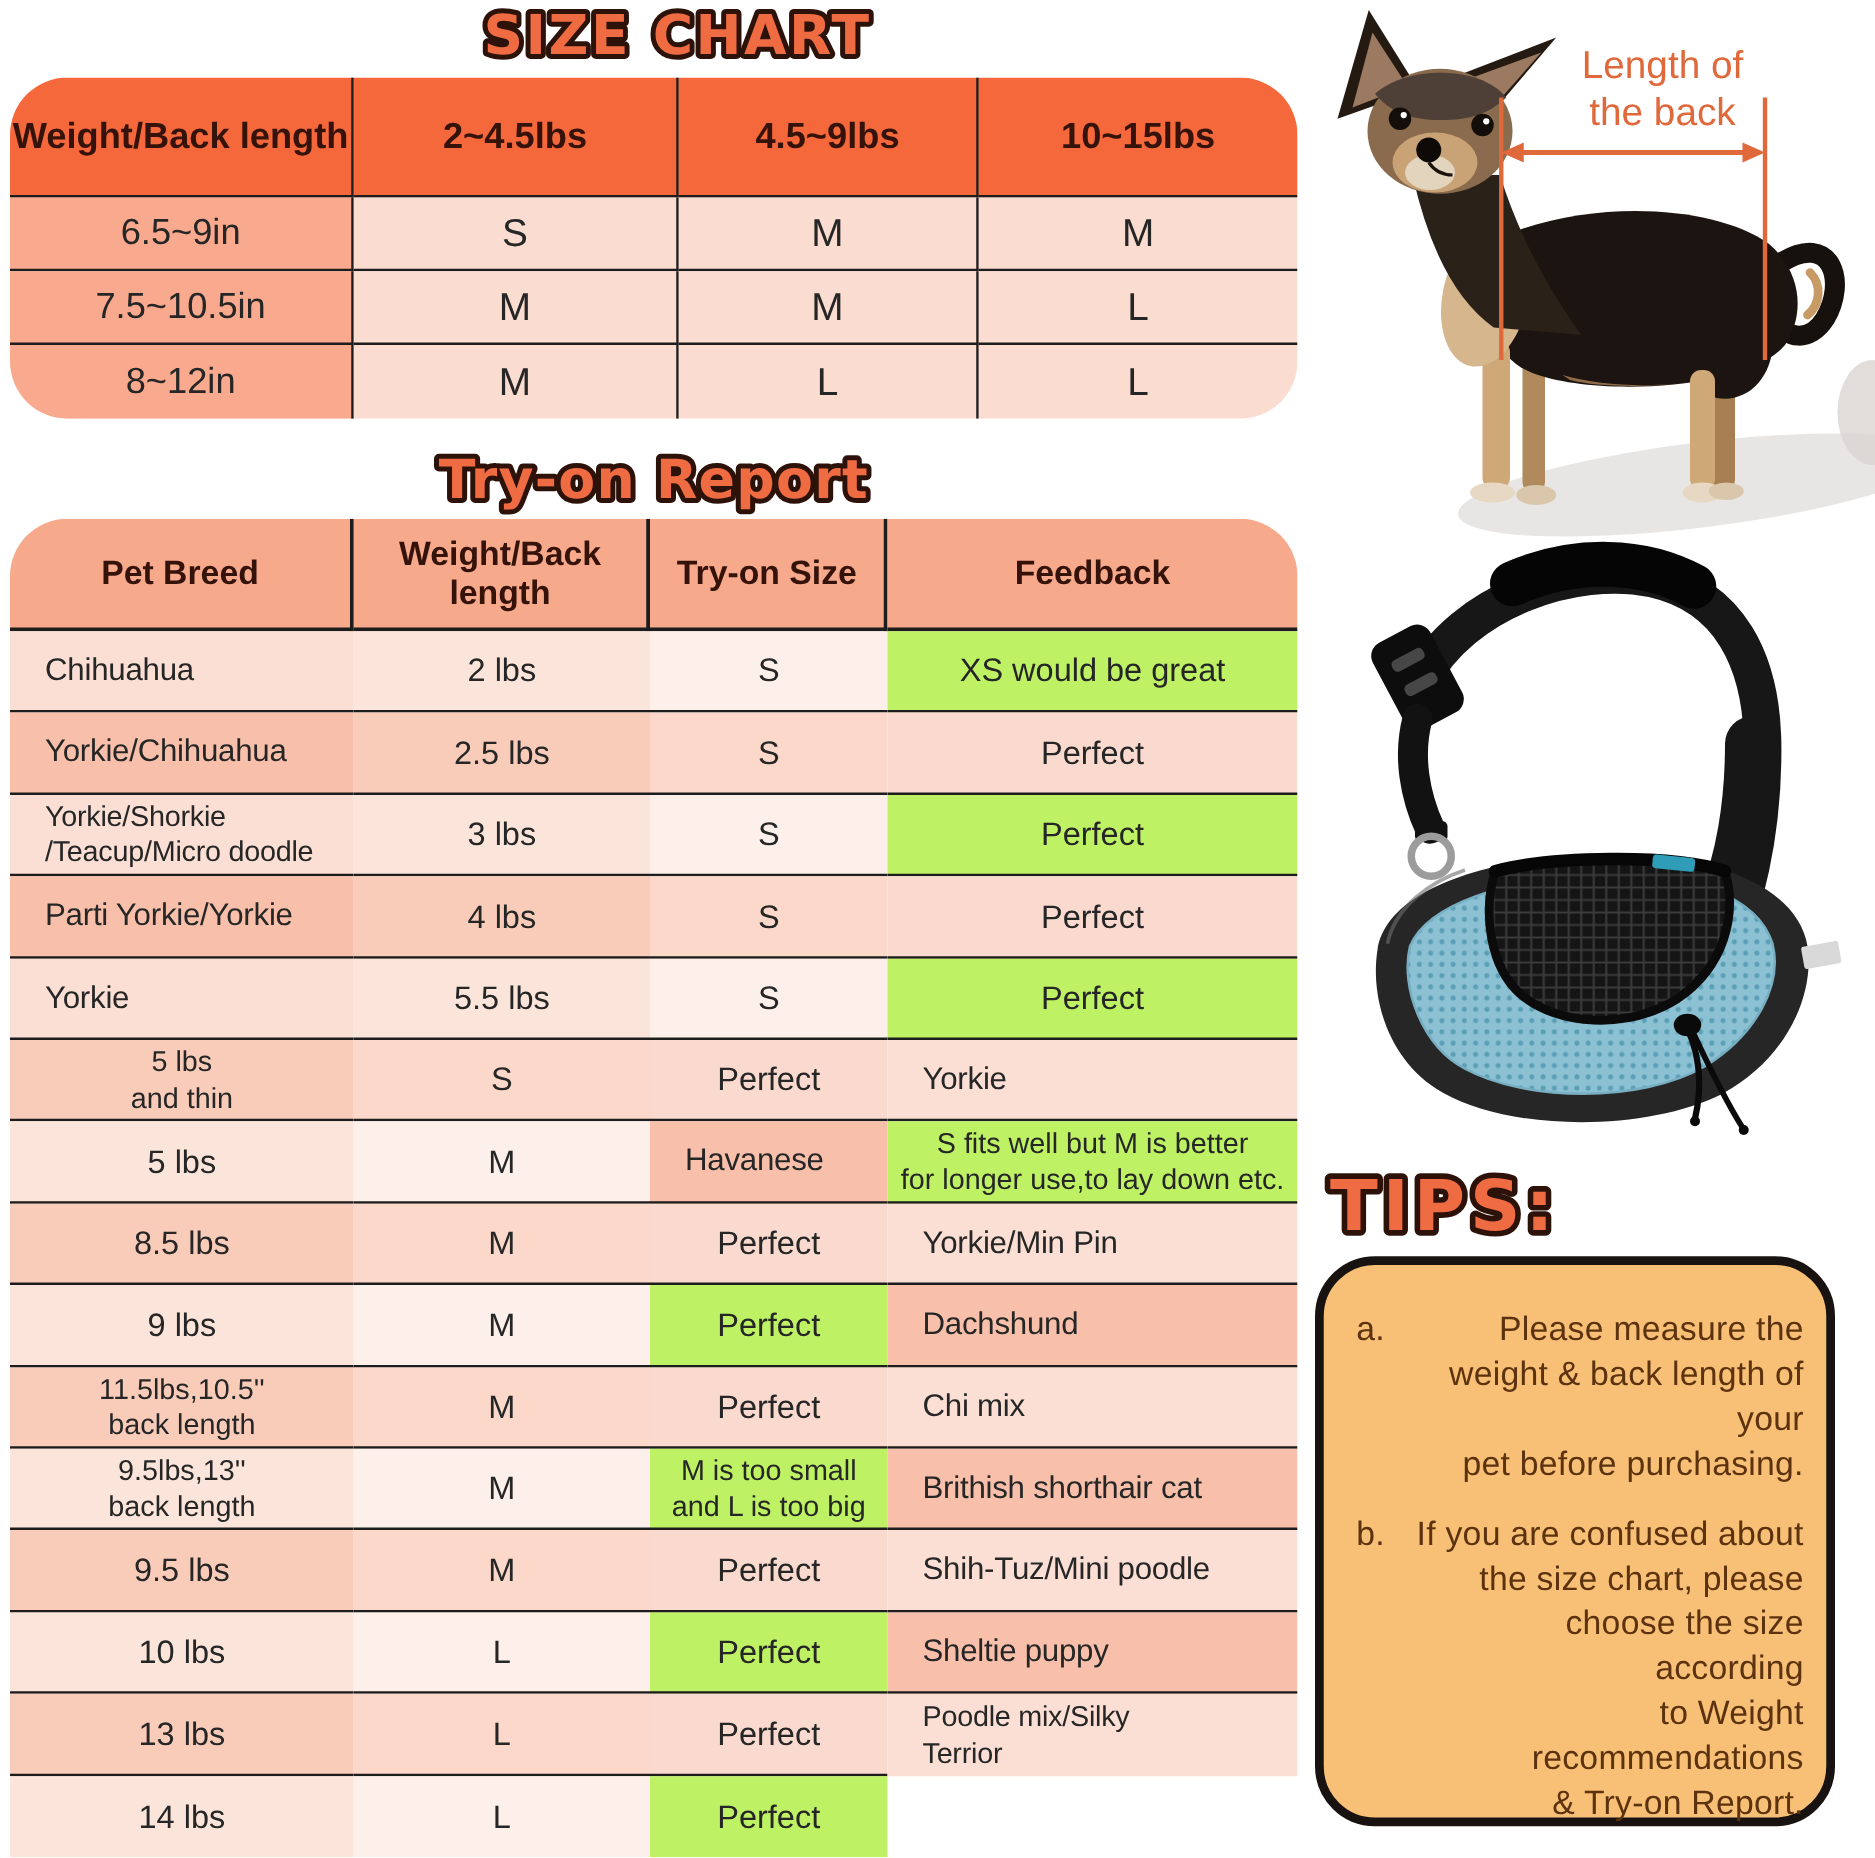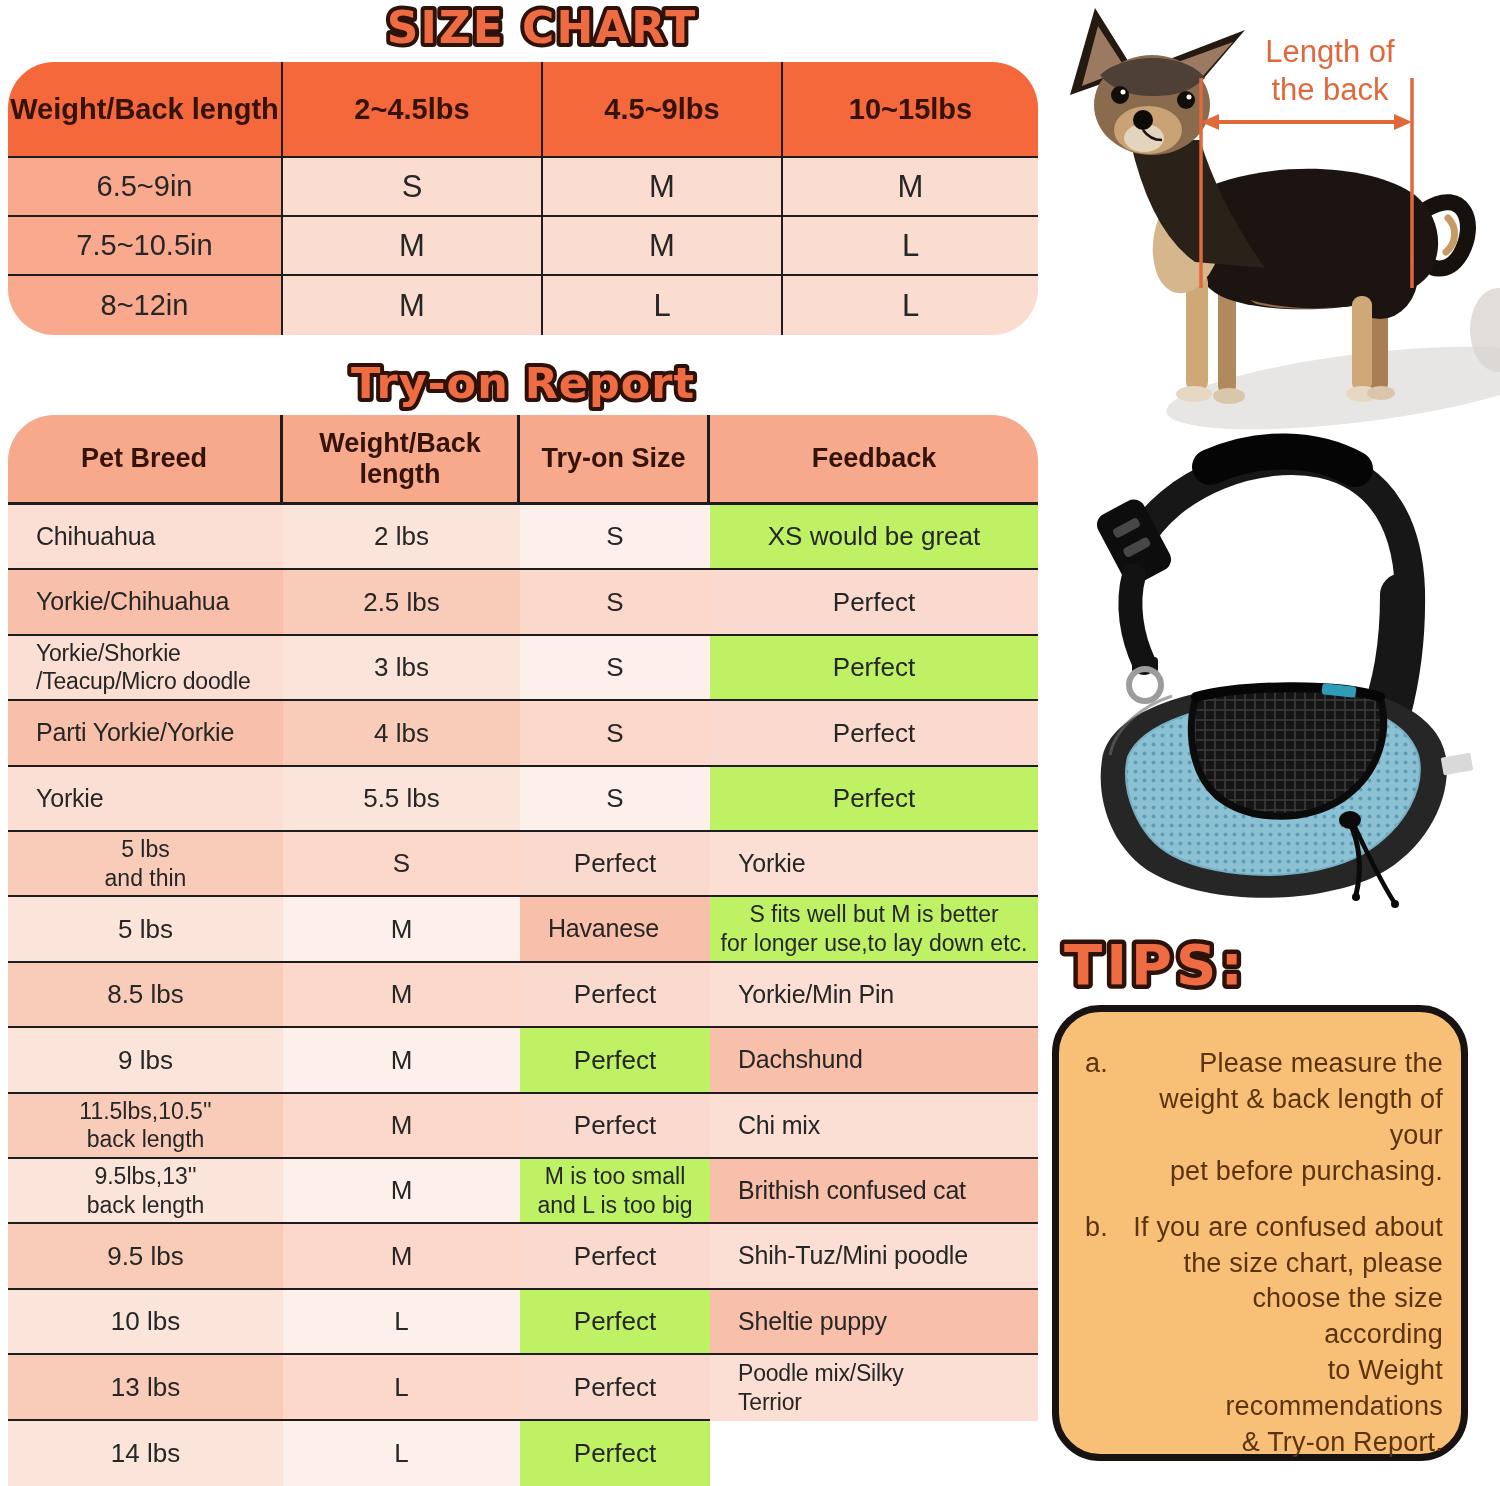--- a/index.html
+++ b/index.html
@@ -138,21 +138,21 @@
       <div class="tc tcb re c1 hb sm">11.5lbs,10.5''
 back length</div>
       <div class="tc tcb re c2 hb">M</div>
       <div class="tc tcb re c3 hb">Perfect</div>
       <div class="tc tcb ro c0 hb">Chi mix</div>
       <div class="tc tcb ro c1 hb sm">9.5lbs,13''
 back length</div>
       <div class="tc tcb ro c2 hb">M</div>
       <div class="tc tcb ro c3 hb sm">M is too small
 and L is too big</div>
-      <div class="tc tcb re c0 hb">Brithish confused cat</div>
+      <div class="tc tcb re c0 hb">Brithish shorthair cat</div>
       <div class="tc tcb re c1 hb">9.5 lbs</div>
       <div class="tc tcb re c2 hb">M</div>
       <div class="tc tcb re c3 hb">Perfect</div>
       <div class="tc tcb ro c0 hb">Shih-Tuz/Mini poodle</div>
       <div class="tc tcb ro c1 hb">10 lbs</div>
       <div class="tc tcb ro c2 hb">L</div>
       <div class="tc tcb ro c3 hb">Perfect</div>
       <div class="tc tcb re c0 hb">Sheltie puppy</div>
       <div class="tc tcb re c1 hb">13 lbs</div>
       <div class="tc tcb re c2 hb">L</div>

